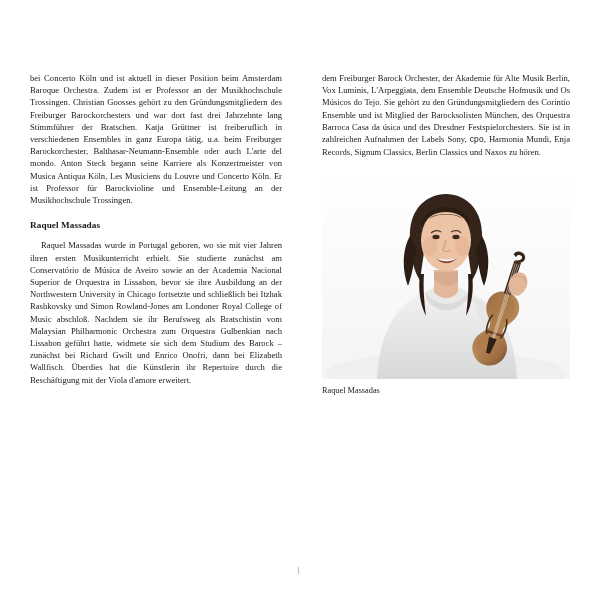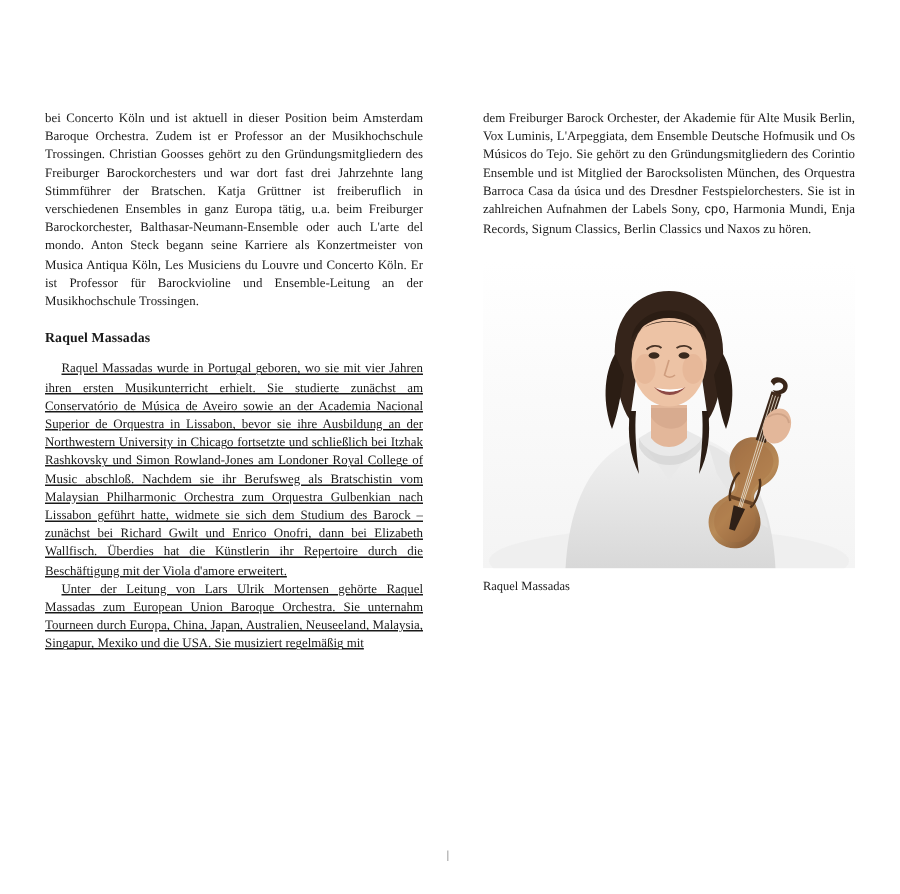--- a/index.html
+++ b/index.html
@@ -44,21 +44,20 @@
     text-align: justify;
     text-justify: inter-word;
     hyphens: manual;
   }
 
   .col p {
     margin: 0;
   }
   .col p.indent {
     text-indent: 11px;
-    text-decoration: underline;
   }
 
   .heading {
     font-weight: bold;
     font-size: 9.2px;
     margin: 13px 0 7px 0;
     letter-spacing: .1px;
   }
 
   .smallcaps-brand {
@@ -114,21 +113,20 @@
 <div class="spread">
 
   <div class="page page-left">
     <div class="col">
       <p>bei Concerto Köln und ist aktuell in dieser Position beim Amsterdam Baroque Orchestra. Zudem ist er Professor an der Musikhochschule Trossingen. Christian Goosses gehört zu den Gründungsmitgliedern des Freiburger Barockorchesters und war dort fast drei Jahrzehnte lang Stimmführer der Bratschen. Katja Grüttner ist freiberuflich in verschiedenen Ensembles in ganz Europa tätig, u.a. beim Freiburger Barockorchester, Balthasar-Neumann-Ensemble oder auch L'arte del mondo. Anton Steck begann seine Karriere als Konzertmeister von Musica Antiqua Köln, Les Musiciens du Louvre und Concerto Köln. Er ist Professor für Barockvioline und Ensemble-Leitung an der Musikhochschule Trossingen.</p>
 
       <div class="heading">Raquel Massadas</div>
 
       <p class="indent">Raquel Massadas wurde in Portugal geboren, wo sie mit vier Jahren ihren ersten Musikunterricht erhielt. Sie studierte zunächst am Conservatório de Música de Aveiro sowie an der Academia Nacional Superior de Orquestra in Lissabon, bevor sie ihre Ausbildung an der Northwestern University in Chicago fortsetzte und schließlich bei Itzhak Rashkovsky und Simon Rowland-Jones am Londoner Royal College of Music abschloß. Nachdem sie ihr Berufsweg als Bratschistin vom Malaysian Philharmonic Orchestra zum Orquestra Gulbenkian nach Lissabon geführt hatte, widmete sie sich dem Studium des Barock – zunächst bei Richard Gwilt und Enrico Onofri, dann bei Elizabeth Wallfisch. Überdies hat die Künstlerin ihr Repertoire durch die Beschäftigung mit der Viola d'amore erweitert.</p>
 
-      <p class="indent">Unter der Leitung von Lars Ulrik Mortensen gehörte Raquel Massadas zum European Union Baroque Orchestra. Sie unternahm Tourneen durch Europa, China, Japan, Australien, Neuseeland, Malaysia, Singapur, Mexiko und die USA. Sie musiziert regelmäßig mit</p>
     </div>
 
     <div class="folio folio-left">12</div>
   </div>
 
   <div class="page page-right">
     <div class="col">
       <p><span>dem Freiburger Barock Orchester, der Akademie für Alte Musik Berlin, Vox Luminis, L'Arpeggiata, dem Ensemble Deutsche Hofmusik und Os Músicos do Tejo. Sie gehört zu den Gründungsmitgliedern des Corintio Ensemble und ist Mitglied der Barocksolisten München, des Orquestra Barroca Casa da úsica und des Dresdner Festspielorchesters. Sie ist in zahlreichen Aufnahmen der Labels Sony, </span><span class="smallcaps-brand">cpo</span><span>, Harmonia Mundi, Enja Records, Signum Classics, Berlin Classics und Naxos zu hören.</span></p>
     </div>
 

